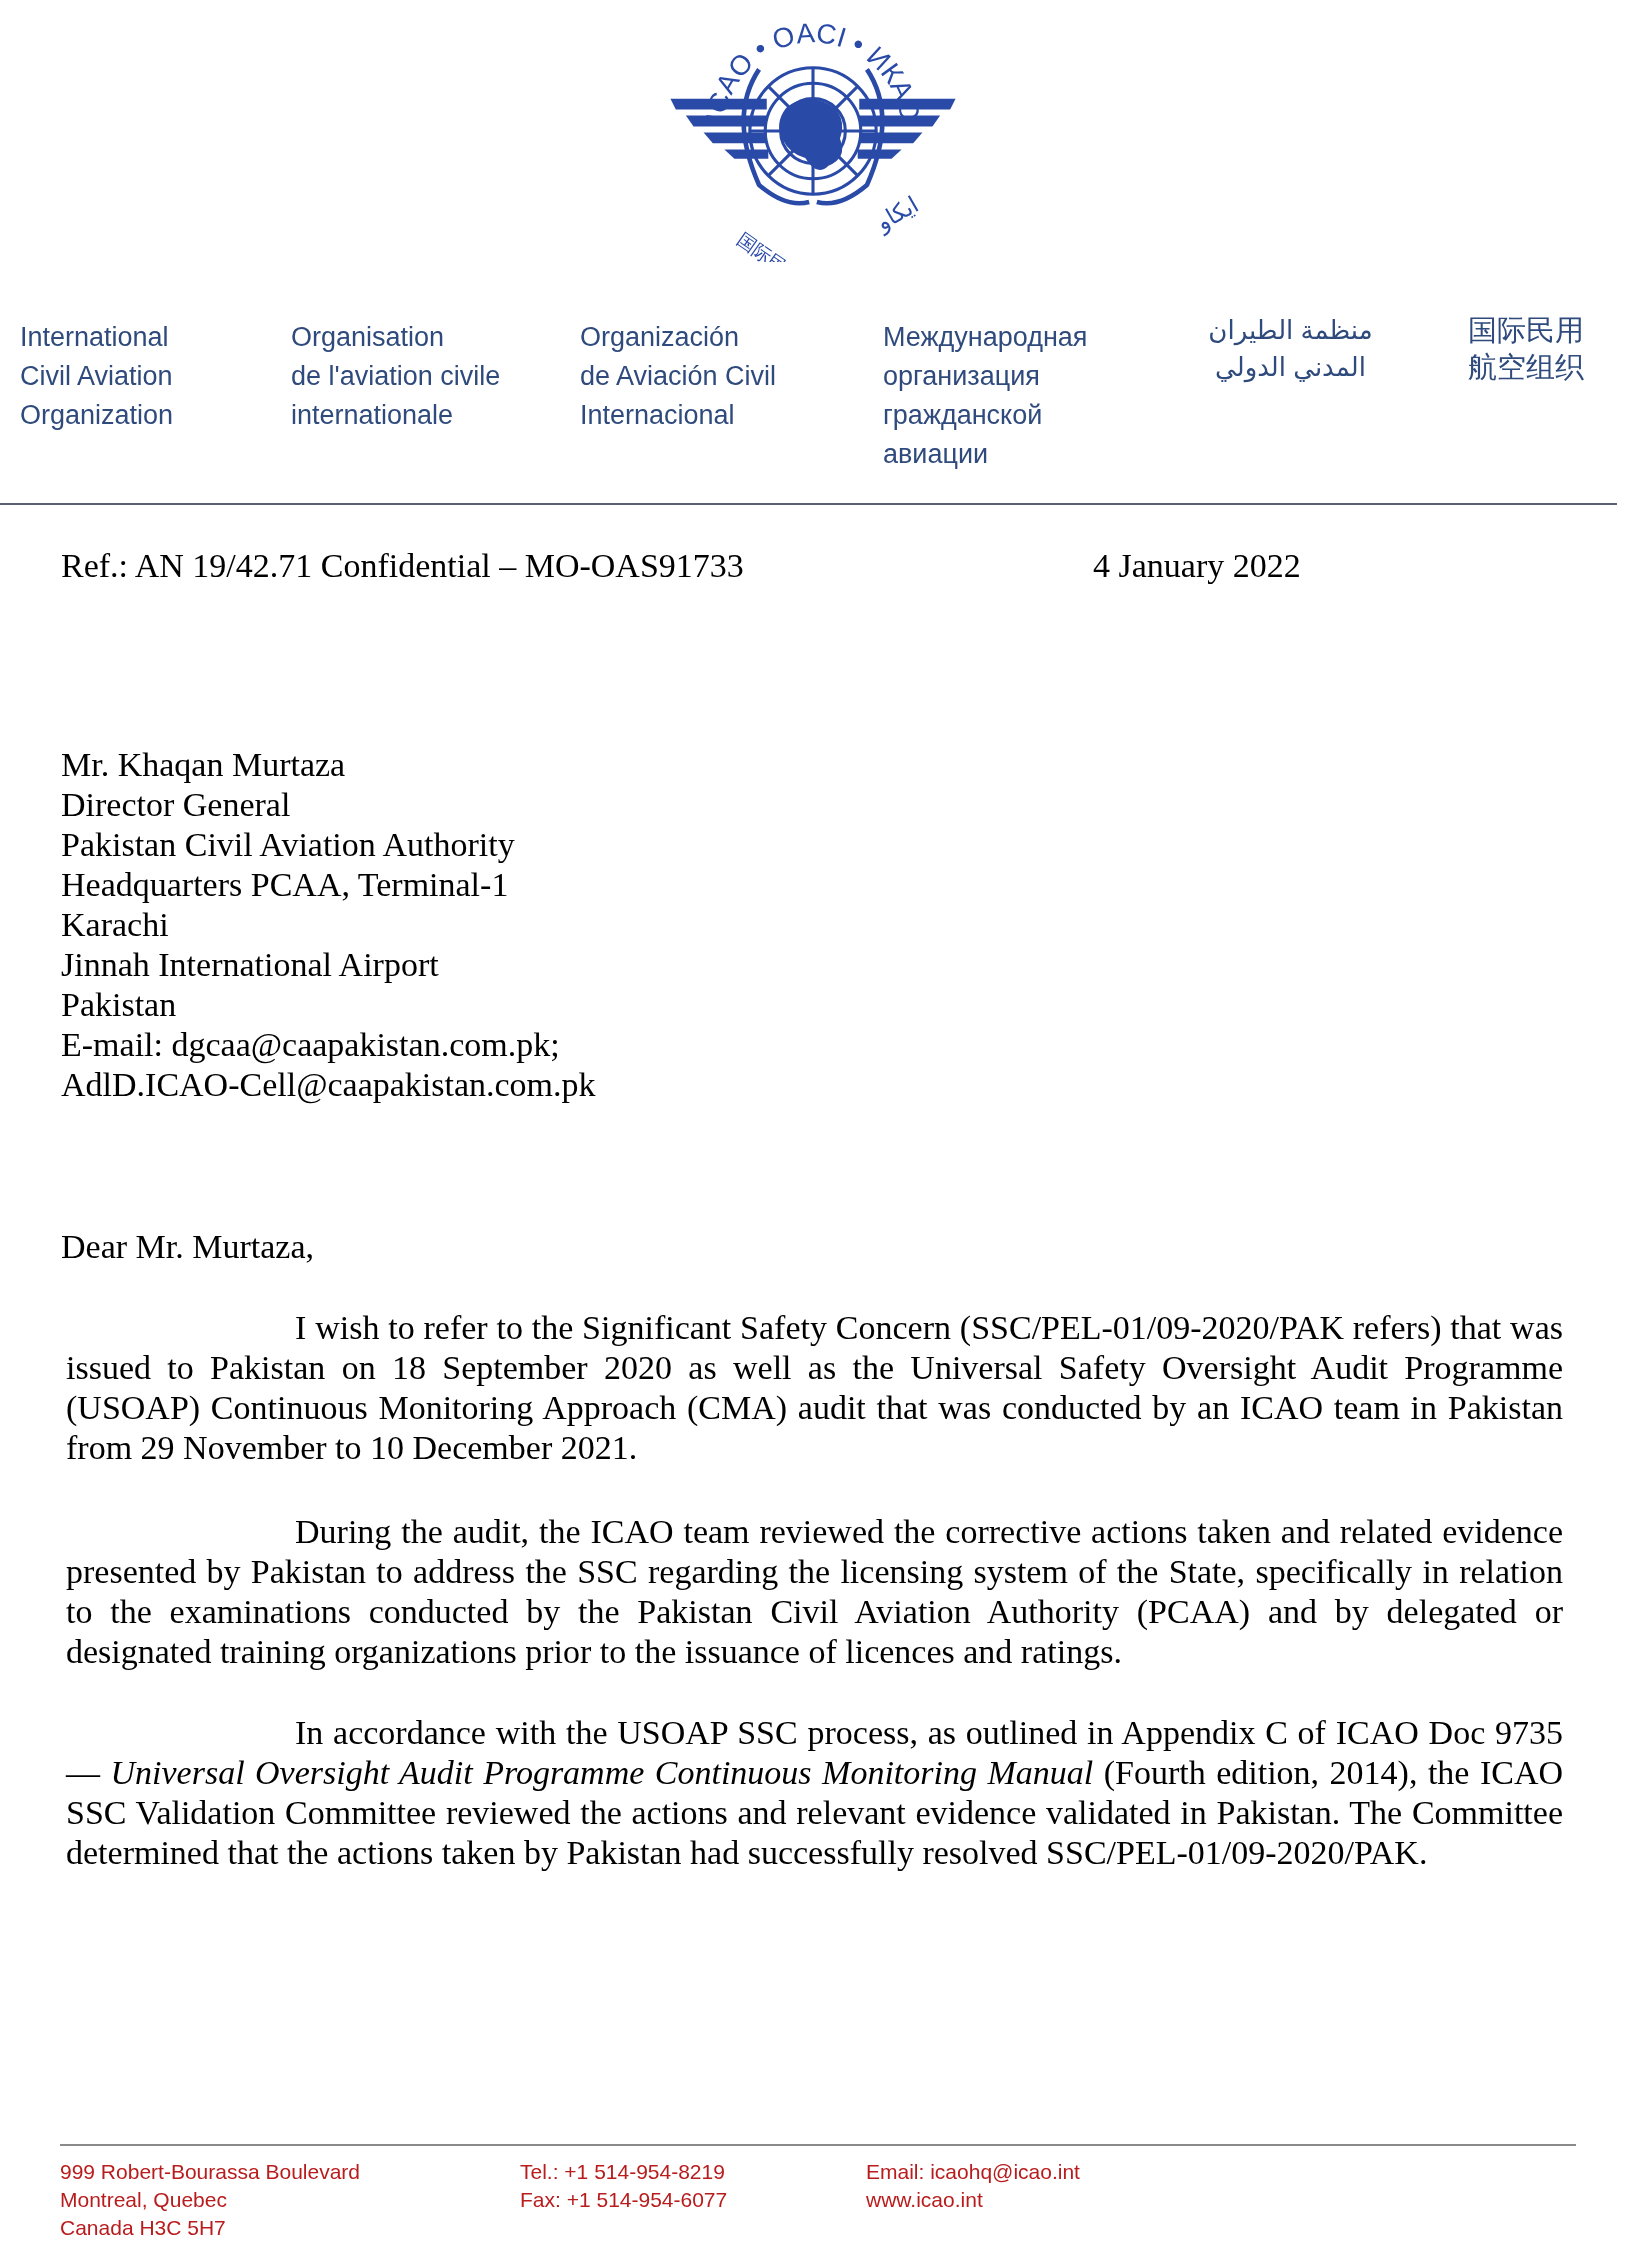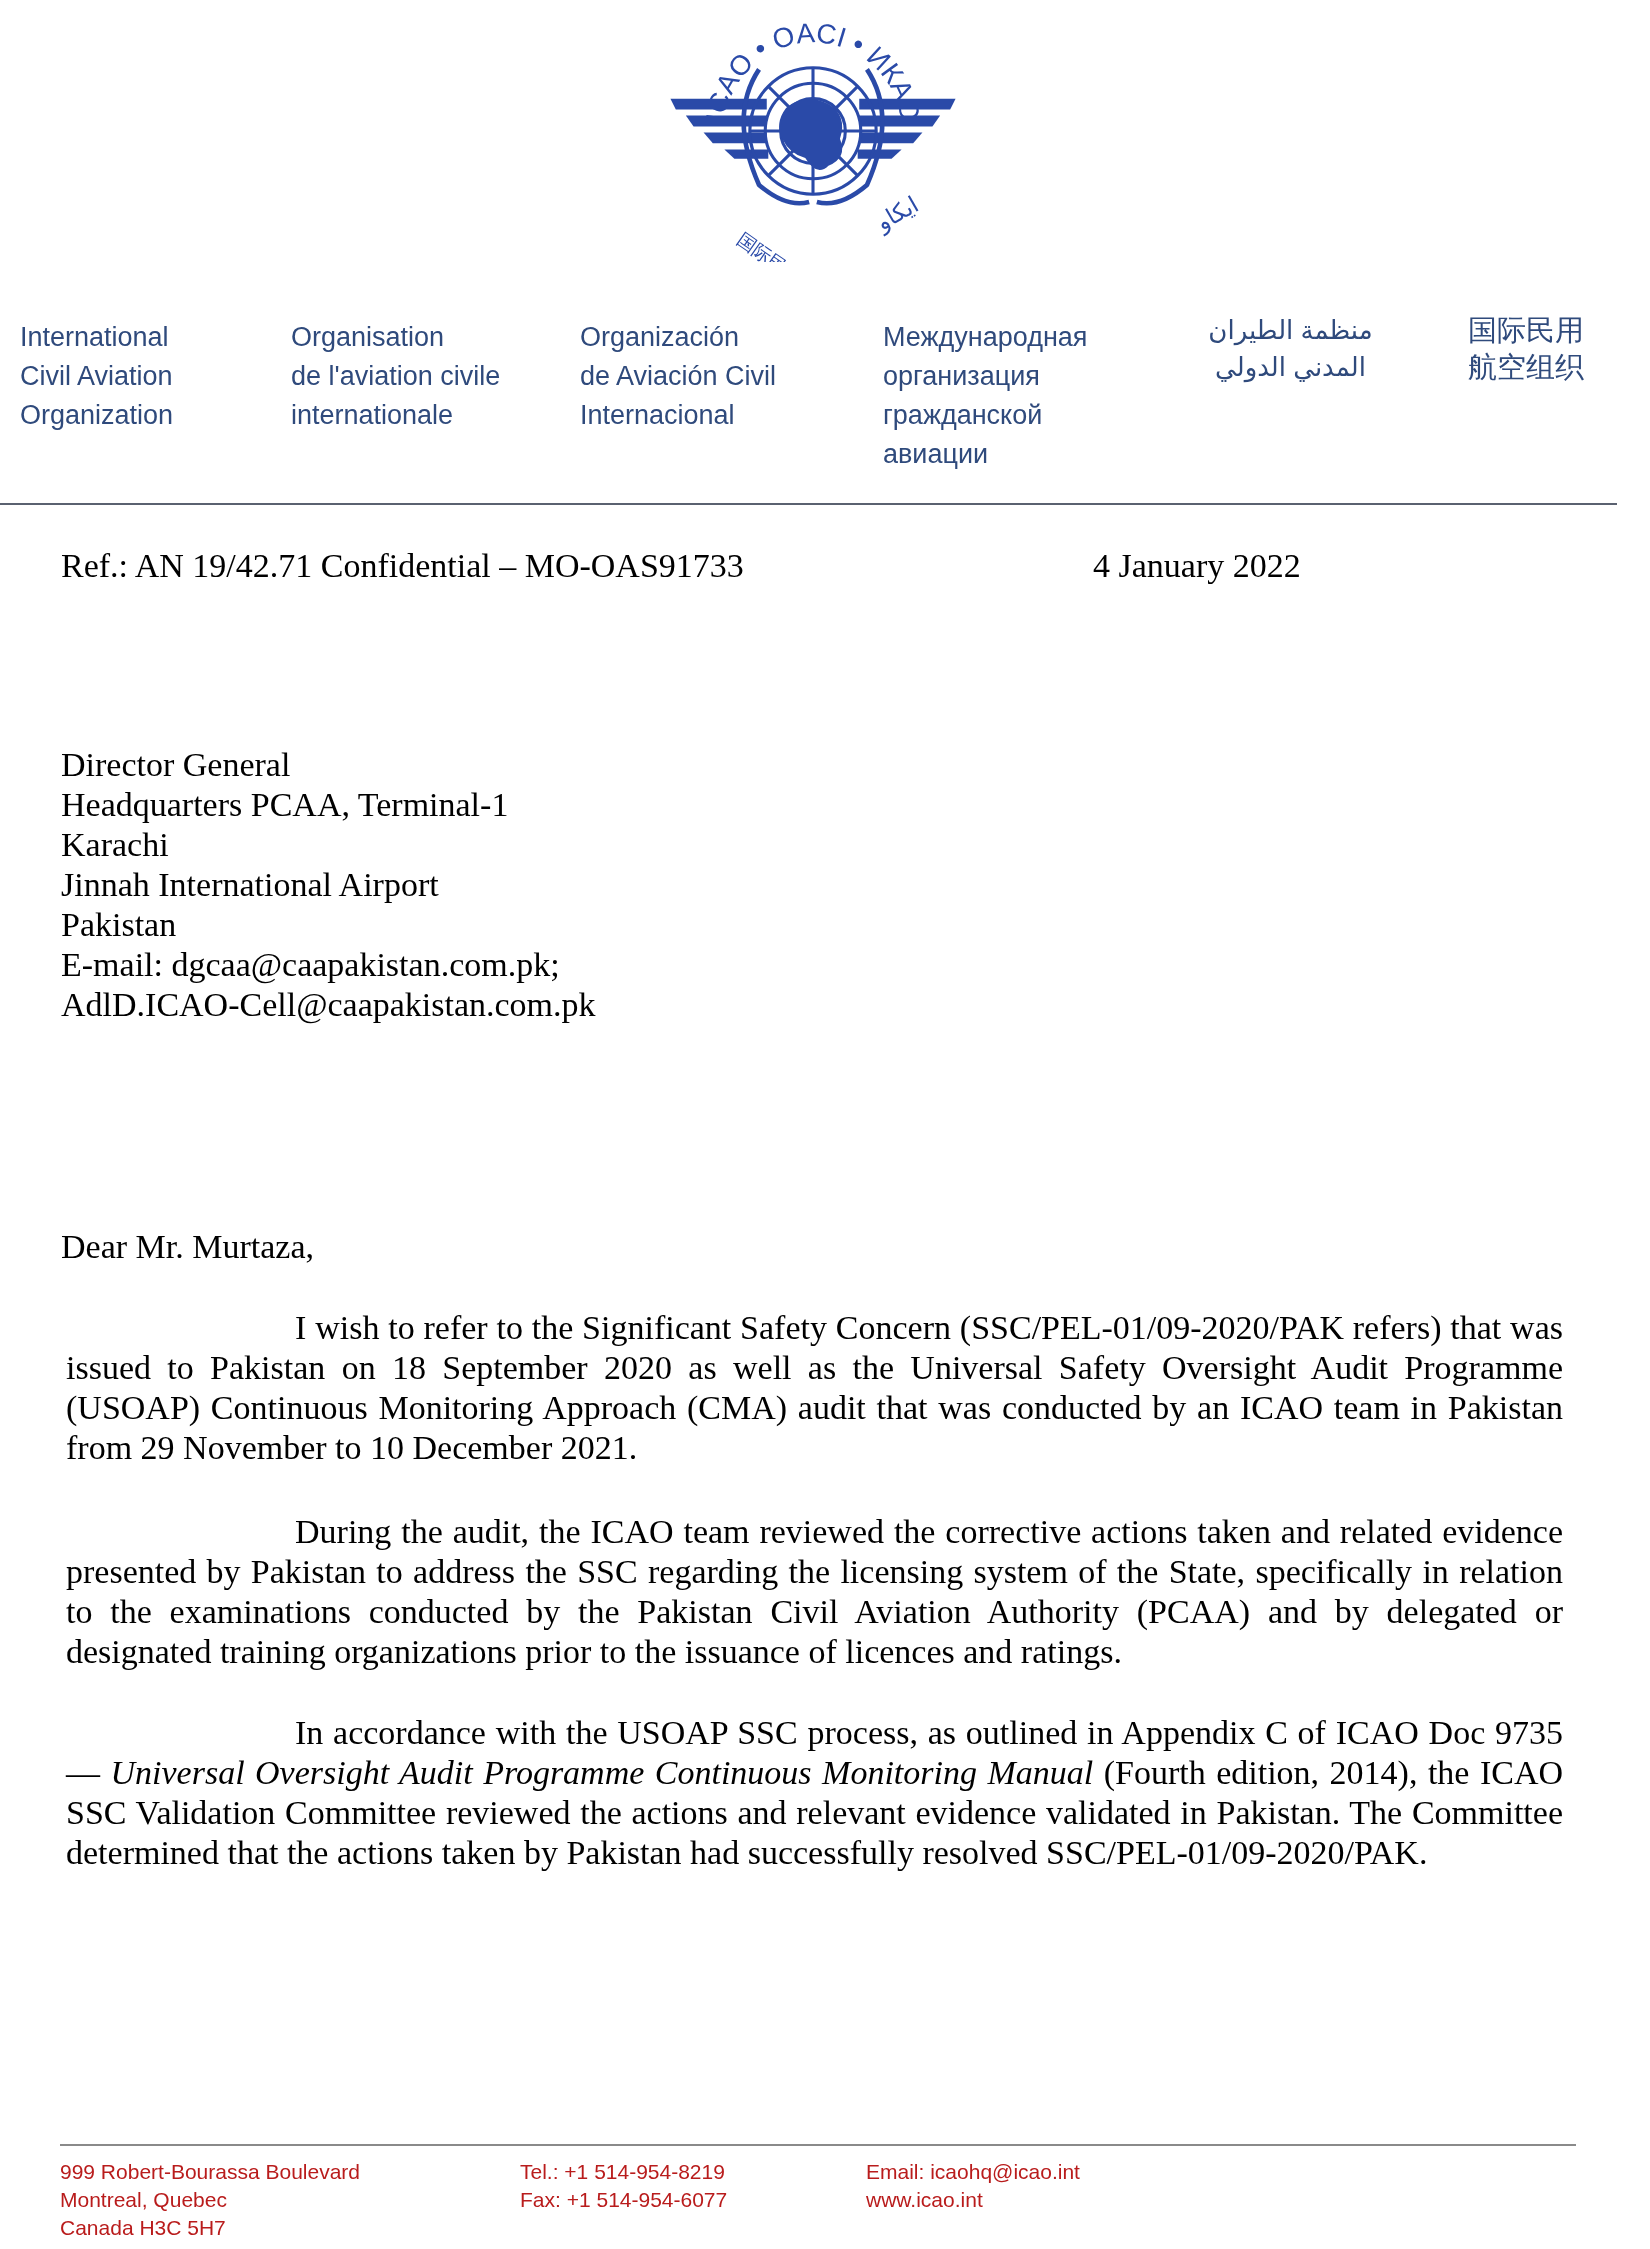--- a/index.html
+++ b/index.html
@@ -119,21 +119,23 @@
   <div>国际民用</div>
   <div>航空组织</div>
 </div>
 
 <div id="header-rule"></div>
 
 <div id="ref-line" class="serif">Ref.: AN 19/42.71 Confidential – MO-OAS91733</div>
 <div id="date-line" class="serif">4 January 2022</div>
 
 <div id="address" class="serif">
+  <div>Mr. Khaqan Murtaza</div>
   <div>Director General</div>
+  <div>Pakistan Civil Aviation Authority</div>
   <div>Headquarters PCAA, Terminal-1</div>
   <div>Karachi</div>
   <div>Jinnah International Airport</div>
   <div>Pakistan</div>
   <div>E-mail: dgcaa@caapakistan.com.pk;</div>
   <div>AdlD.ICAO-Cell@caapakistan.com.pk</div>
 </div>
 
 <div id="salutation" class="serif">Dear Mr. Murtaza,</div>
 

